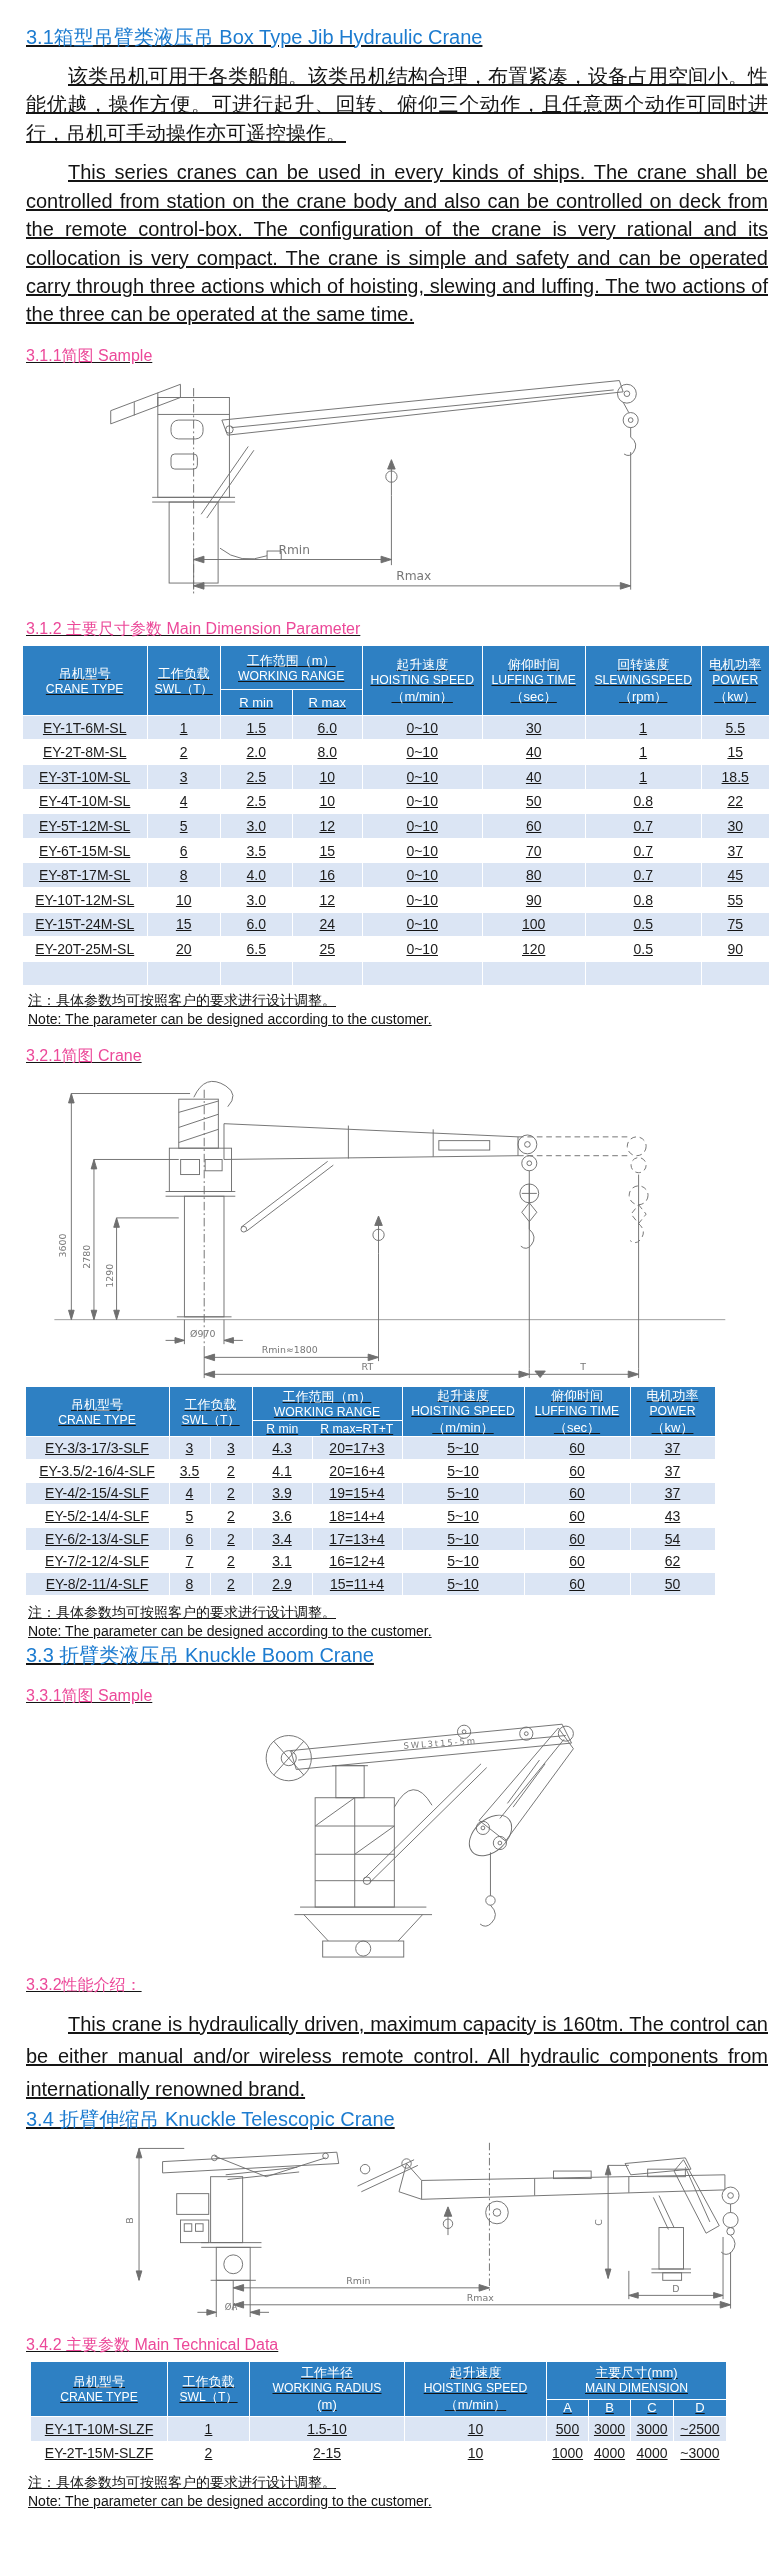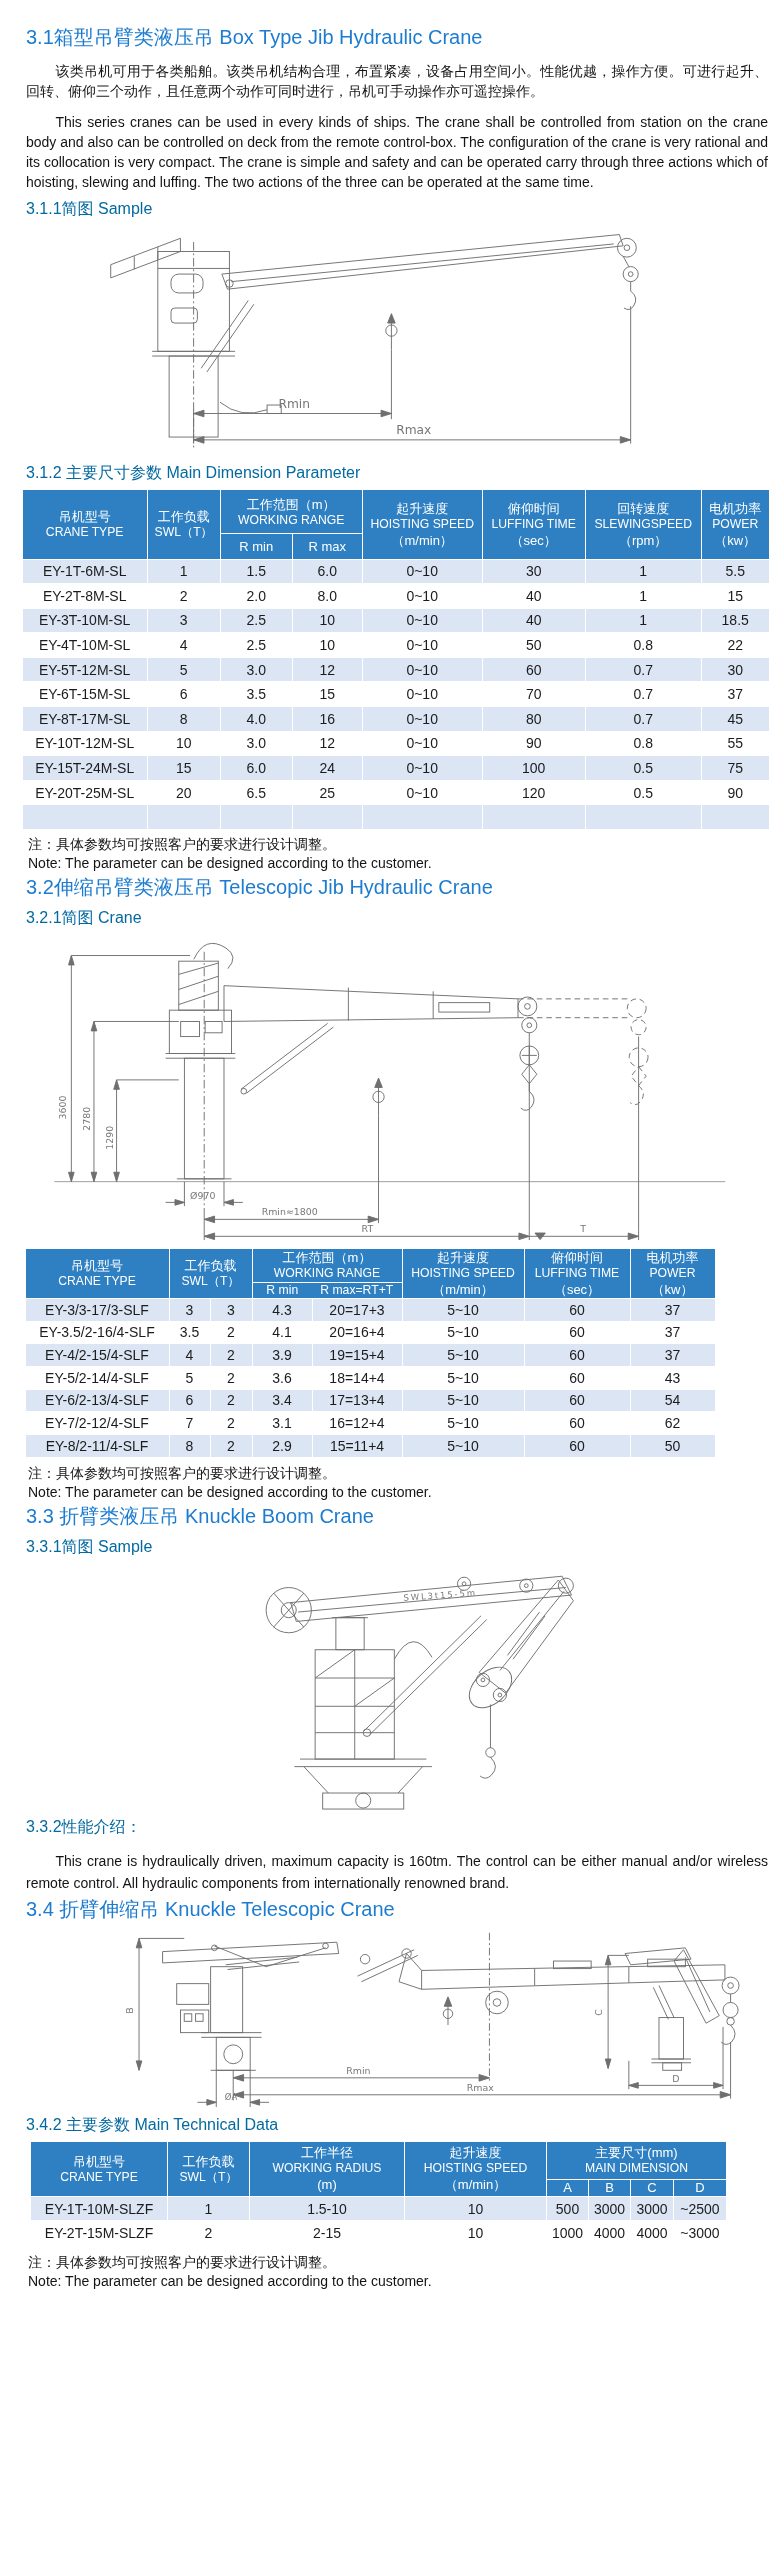--- a/index.html
+++ b/index.html
@@ -1,20 +1,20 @@
 <!DOCTYPE html>
 <html style="font-size:15px"><head>
 <meta charset="utf-8">
 <style>
   html,body{margin:0;padding:0;background:#fff;}
   .page{width:782px;box-sizing:border-box;padding:22.6px 0 9.4px 0;
-        font-family:"Liberation Sans","DejaVu Sans",sans-serif;color:#141414;}
+        font-family:"Liberation Sans","DejaVu Sans",sans-serif;color:#141414;text-decoration:underline;}
   h1.sec{font-size:20px;font-weight:normal;color:#1d7cd0;margin:0 0 0 26px;line-height:28px;}
-  h3.sub{font-size:16px;font-weight:normal;margin:6px 0 0 26px;line-height:22.6px;color:#0369a1;}
-  p.body{font-size:14px;line-height:1.42;margin:11.3px 14px 0 26px;text-align:justify;text-indent:2.1em;}
+  h3.sub{font-size:16px;font-weight:normal;margin:16px 0 0 26px;line-height:22.6px;color:#ec4899;}
+  p.body{font-size:20px;line-height:1.42;margin:11.3px 14px 0 26px;text-align:justify;text-indent:2.1em;}
   p.loose{line-height:1.62;}
   .note{font-size:14px;line-height:19px;margin:0 0 0 28px;}
   .notes{margin-top:4.7px;}
   table{border-collapse:collapse;table-layout:fixed;}
   th,td{border:1.9px solid #fff;text-align:center;vertical-align:middle;overflow:hidden;}
   thead th{background:#2e80c3;color:#fff;font-weight:normal;padding:0;}
   .hz{font-size:13px;line-height:17px;}
   .he{font-size:12.2px;line-height:15px;}
   .he2{font-size:13px;}
   tbody td{font-size:14px;height:23.6px;padding:0 1.9px;color:#1c1c1c;}
@@ -247,21 +247,20 @@
           <td></td>
         </tr>
       </tbody>
   </table>
 
   <div class="notes">
     <div class="note">注：具体参数均可按照客户的要求进行设计调整。</div>
     <div class="note">Note: The parameter can be designed according to the customer.</div>
   </div>
 
-  <h1 class="sec mt52">3.2伸缩吊臂类液压吊  Telescopic Jib Hydraulic Crane</h1>
   <h3 class="sub mt6">3.2.1简图  Crane</h3>
 
   <svg class="draw" width="702" height="311" viewBox="0 0 745 330" style="margin:1.9px 0 0 28px;">
     <g stroke="#6f6f6f" fill="none" stroke-width="1">
       <path stroke="#999" d="M28,266 L740,266"></path>
       <path d="M176,30 q12,-26 34,-12 q14,9 2,22"></path>
       <rect x="160" y="32" width="42" height="52"></rect>
       <path d="M160,46 L202,34 M160,62 L202,48 M160,78 L202,64"></path>
       <rect x="150" y="84" width="66" height="46"></rect>
       <rect x="162" y="96" width="20" height="16"></rect>

